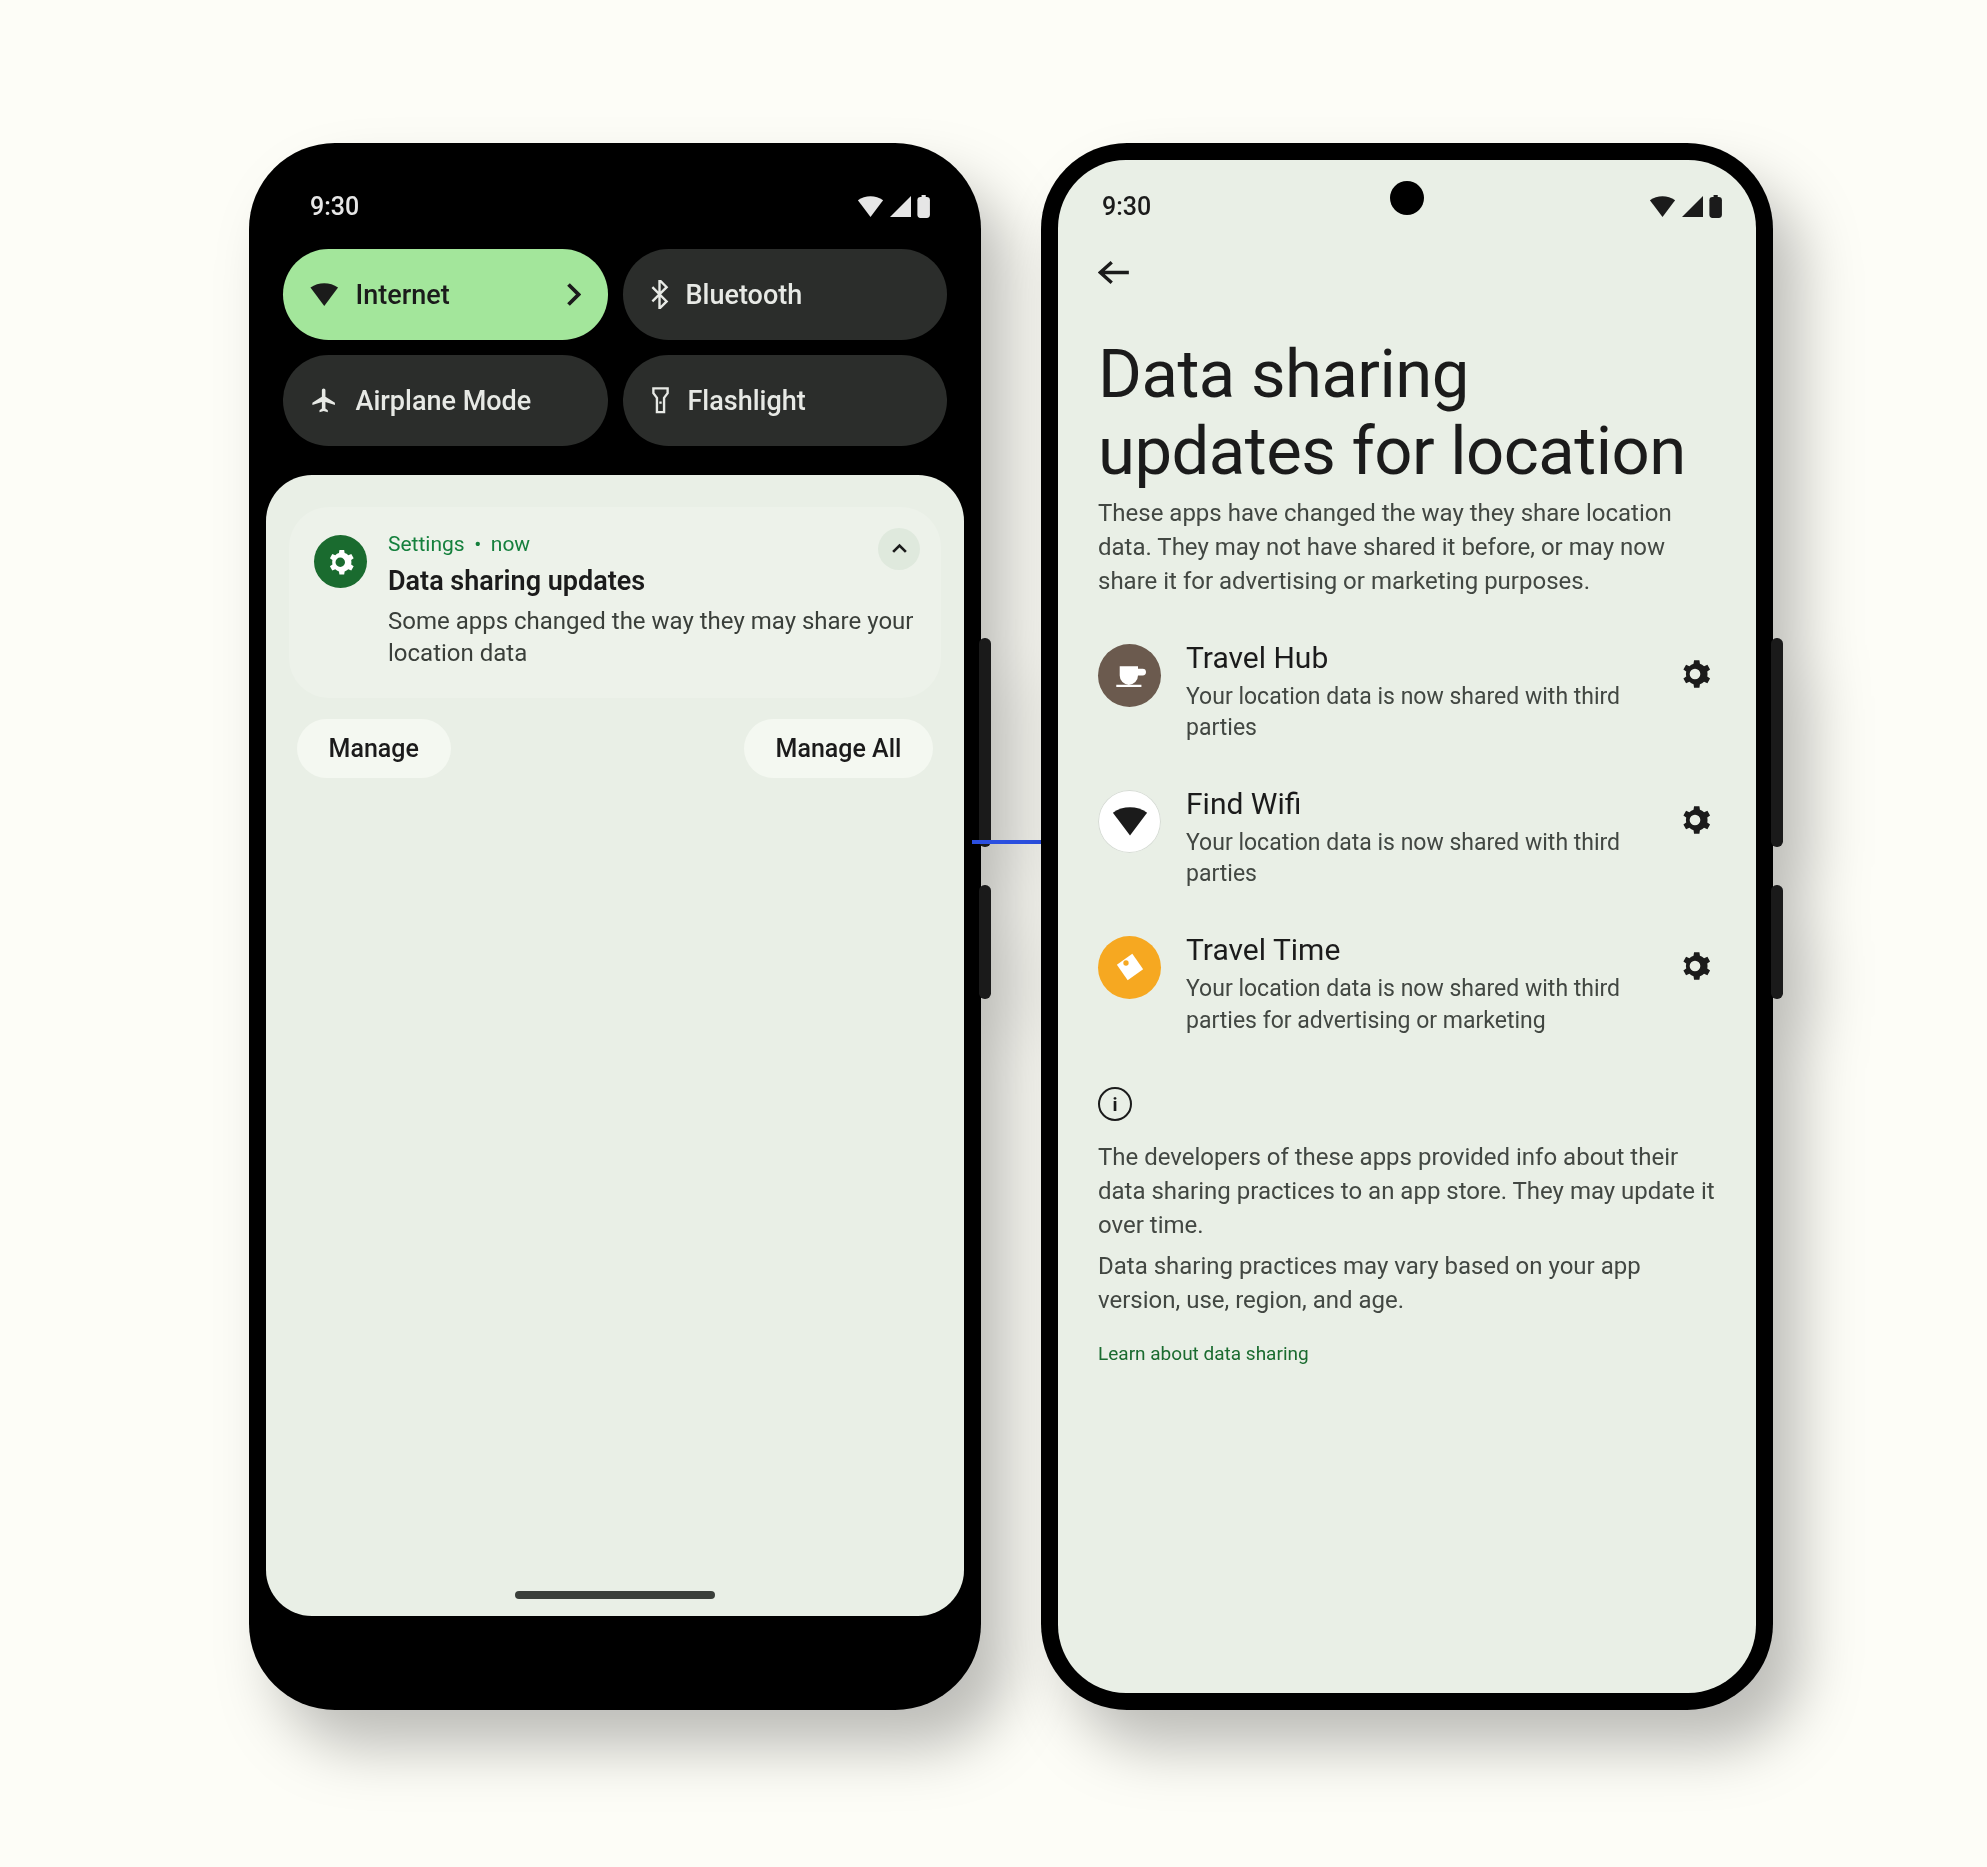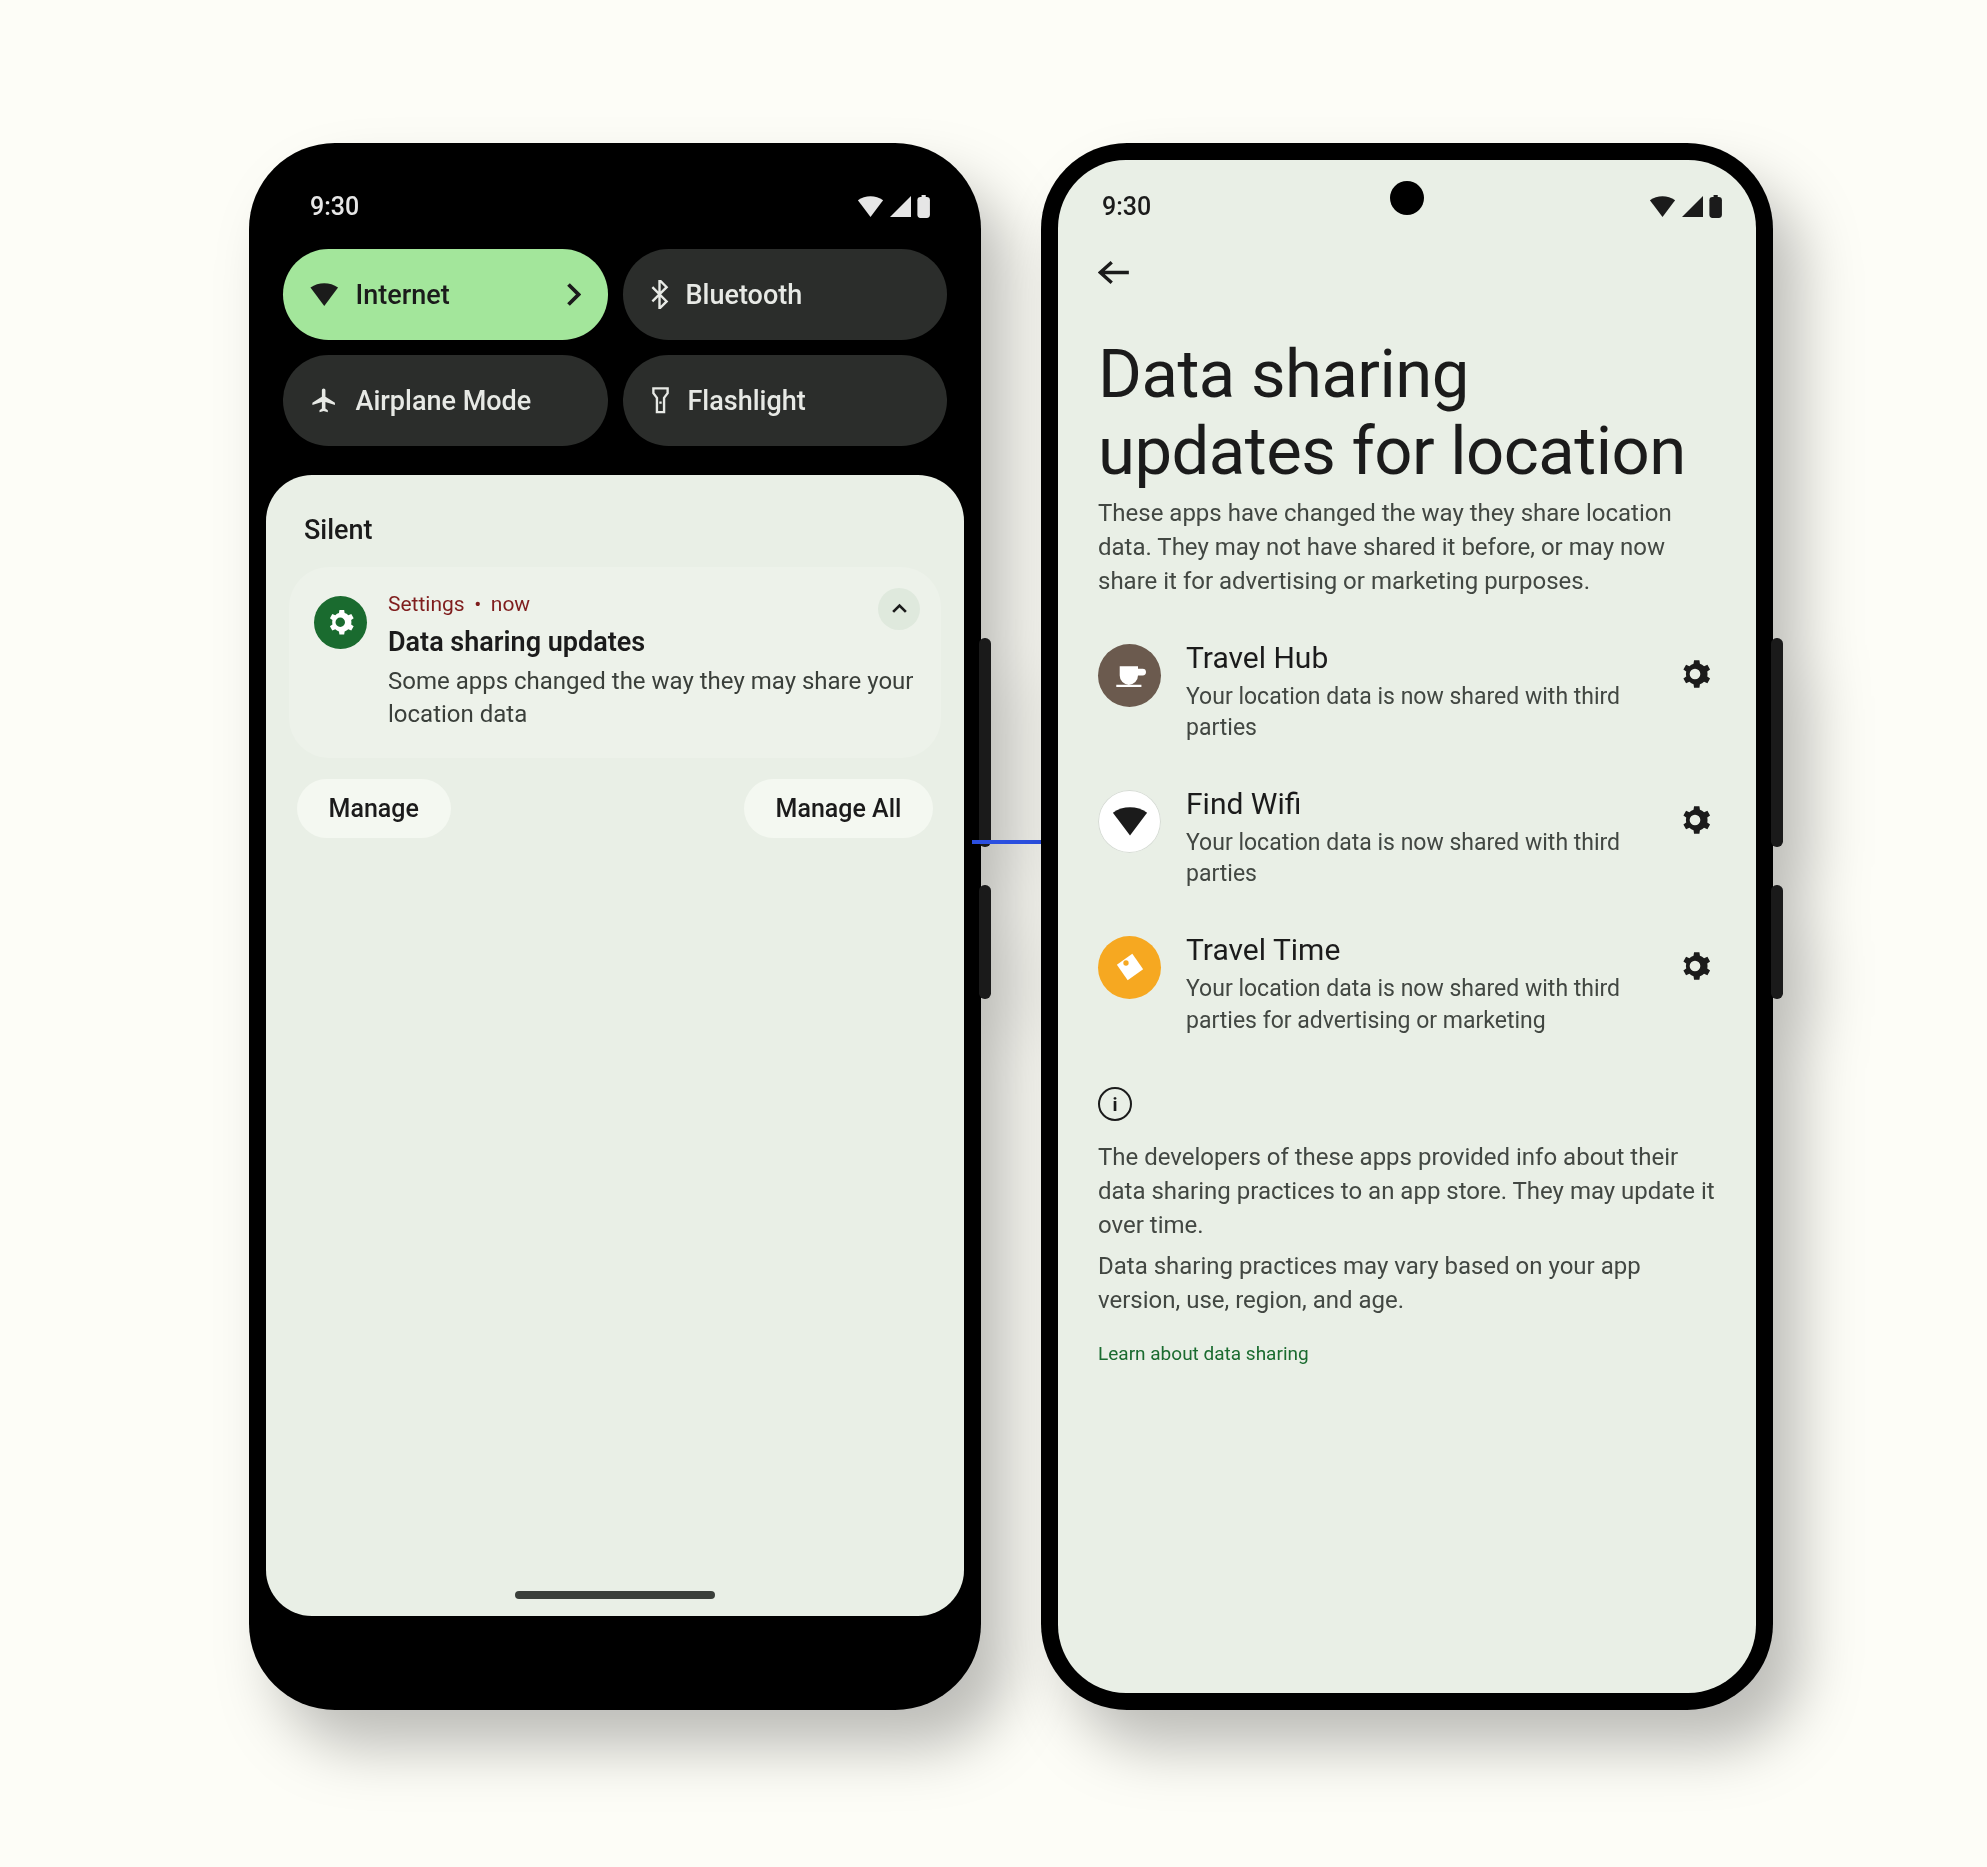--- a/index.html
+++ b/index.html
@@ -60,21 +60,21 @@
   
   .shade { background:#e9efe6; border-radius:46px 46px 46px 46px; margin:0 0px; padding: 32px 23px 57px; min-height: 1141px; position:relative;}
   .silent-label { font-size:27px; font-weight:500; color:#1b1b1b; padding: 7.6px 15px 21px; }
   .notif {
     background:#edf2ea; border-radius:40px; padding:25px 25px 28.5px; display:flex; gap:21px;
     position:relative;
   }
   .notif-icon { width:53px; height:53px; border-radius:50%; background:#1a6b2f; display:flex; align-items:center; justify-content:center; flex-shrink:0; margin-top:3.8px;}
   .notif-icon svg { color:#fff; }
   .notif-body { flex:1; }
-  .notif-meta { font-size:21px; color:#7f1d1d; display:flex; gap:9.5px; align-items:center; }
+  .notif-meta { font-size:21px; color:#15803d; display:flex; gap:9.5px; align-items:center; }
   .notif-title { font-size:27px; font-weight:600; color:#1b1b1b; margin-top:9.5px; }
   .notif-text { font-size:24px; color:#3a3f3a; margin-top:7.6px; line-height:1.35; }
   .collapse { position:absolute; right:21px; top:21px; width:42px; height:42px; border-radius:50%; background:#dfe9dd; display:flex; align-items:center; justify-content:center; }
   .shade-actions { display:flex; justify-content:space-between; padding: 21px 7.6px 0; }
   .pill { background:#f4f8f1; border-radius:38px; padding:15px 32px; font-size:25px; font-weight:500; color:#1b1b1b; }
   .home-handle { position:absolute; bottom:17px; left:50%; transform:translateX(-50%); width:200px; height:7.6px; background:#3a3f3a; border-radius:5.7px; }
   
   .p2-content { padding: 9.5px 40px 0; color:#1b1b1b; }
   .back-row { padding: 21px 0 46px; }
   .p2-title { font-size:67px; line-height:1.15; font-weight:400; letter-spacing:-0.5px; padding-right:19px; }
@@ -145,21 +145,20 @@
         </div>
         <div class="tile inactive">
           <svg width="21" height="28.5" viewBox="0 0 16 24" fill="none" stroke="#e7e9e5" stroke-width="2">
               <path d="M2 2 H14 V6 L11 10 V22 H5 V10 L2 6 Z M8 13 V15"></path>
             </svg>
           <span>Flashlight</span>
         </div>
       </div>
 
       <div class="shade">
-        <div class="silent-label">Silent</div>
 
         <div class="notif">
           <div class="notif-icon">
             <svg width="28.5" height="28.5" viewBox="0 0 24 24" fill="#fff">
                 <path d="M12 8a4 4 0 100 8 4 4 0 000-8zm9.4 4c0 .6-.1 1.2-.2 1.8l2.1 1.6-2 3.5-2.5-1a8 8 0 01-3.1 1.8l-.4 2.7h-4l-.4-2.7a8 8 0 01-3.1-1.8l-2.5 1-2-3.5 2.1-1.6a8.3 8.3 0 010-3.6L3.3 8.6l2-3.5 2.5 1a8 8 0 013.1-1.8L11.3 1.6h4l.4 2.7a8 8 0 013.1 1.8l2.5-1 2 3.5-2.1 1.6c.1.6.2 1.2.2 1.8z"></path>
               </svg>
           </div>
           <div class="notif-body">
             <div class="notif-meta">
               <span>Settings</span>

